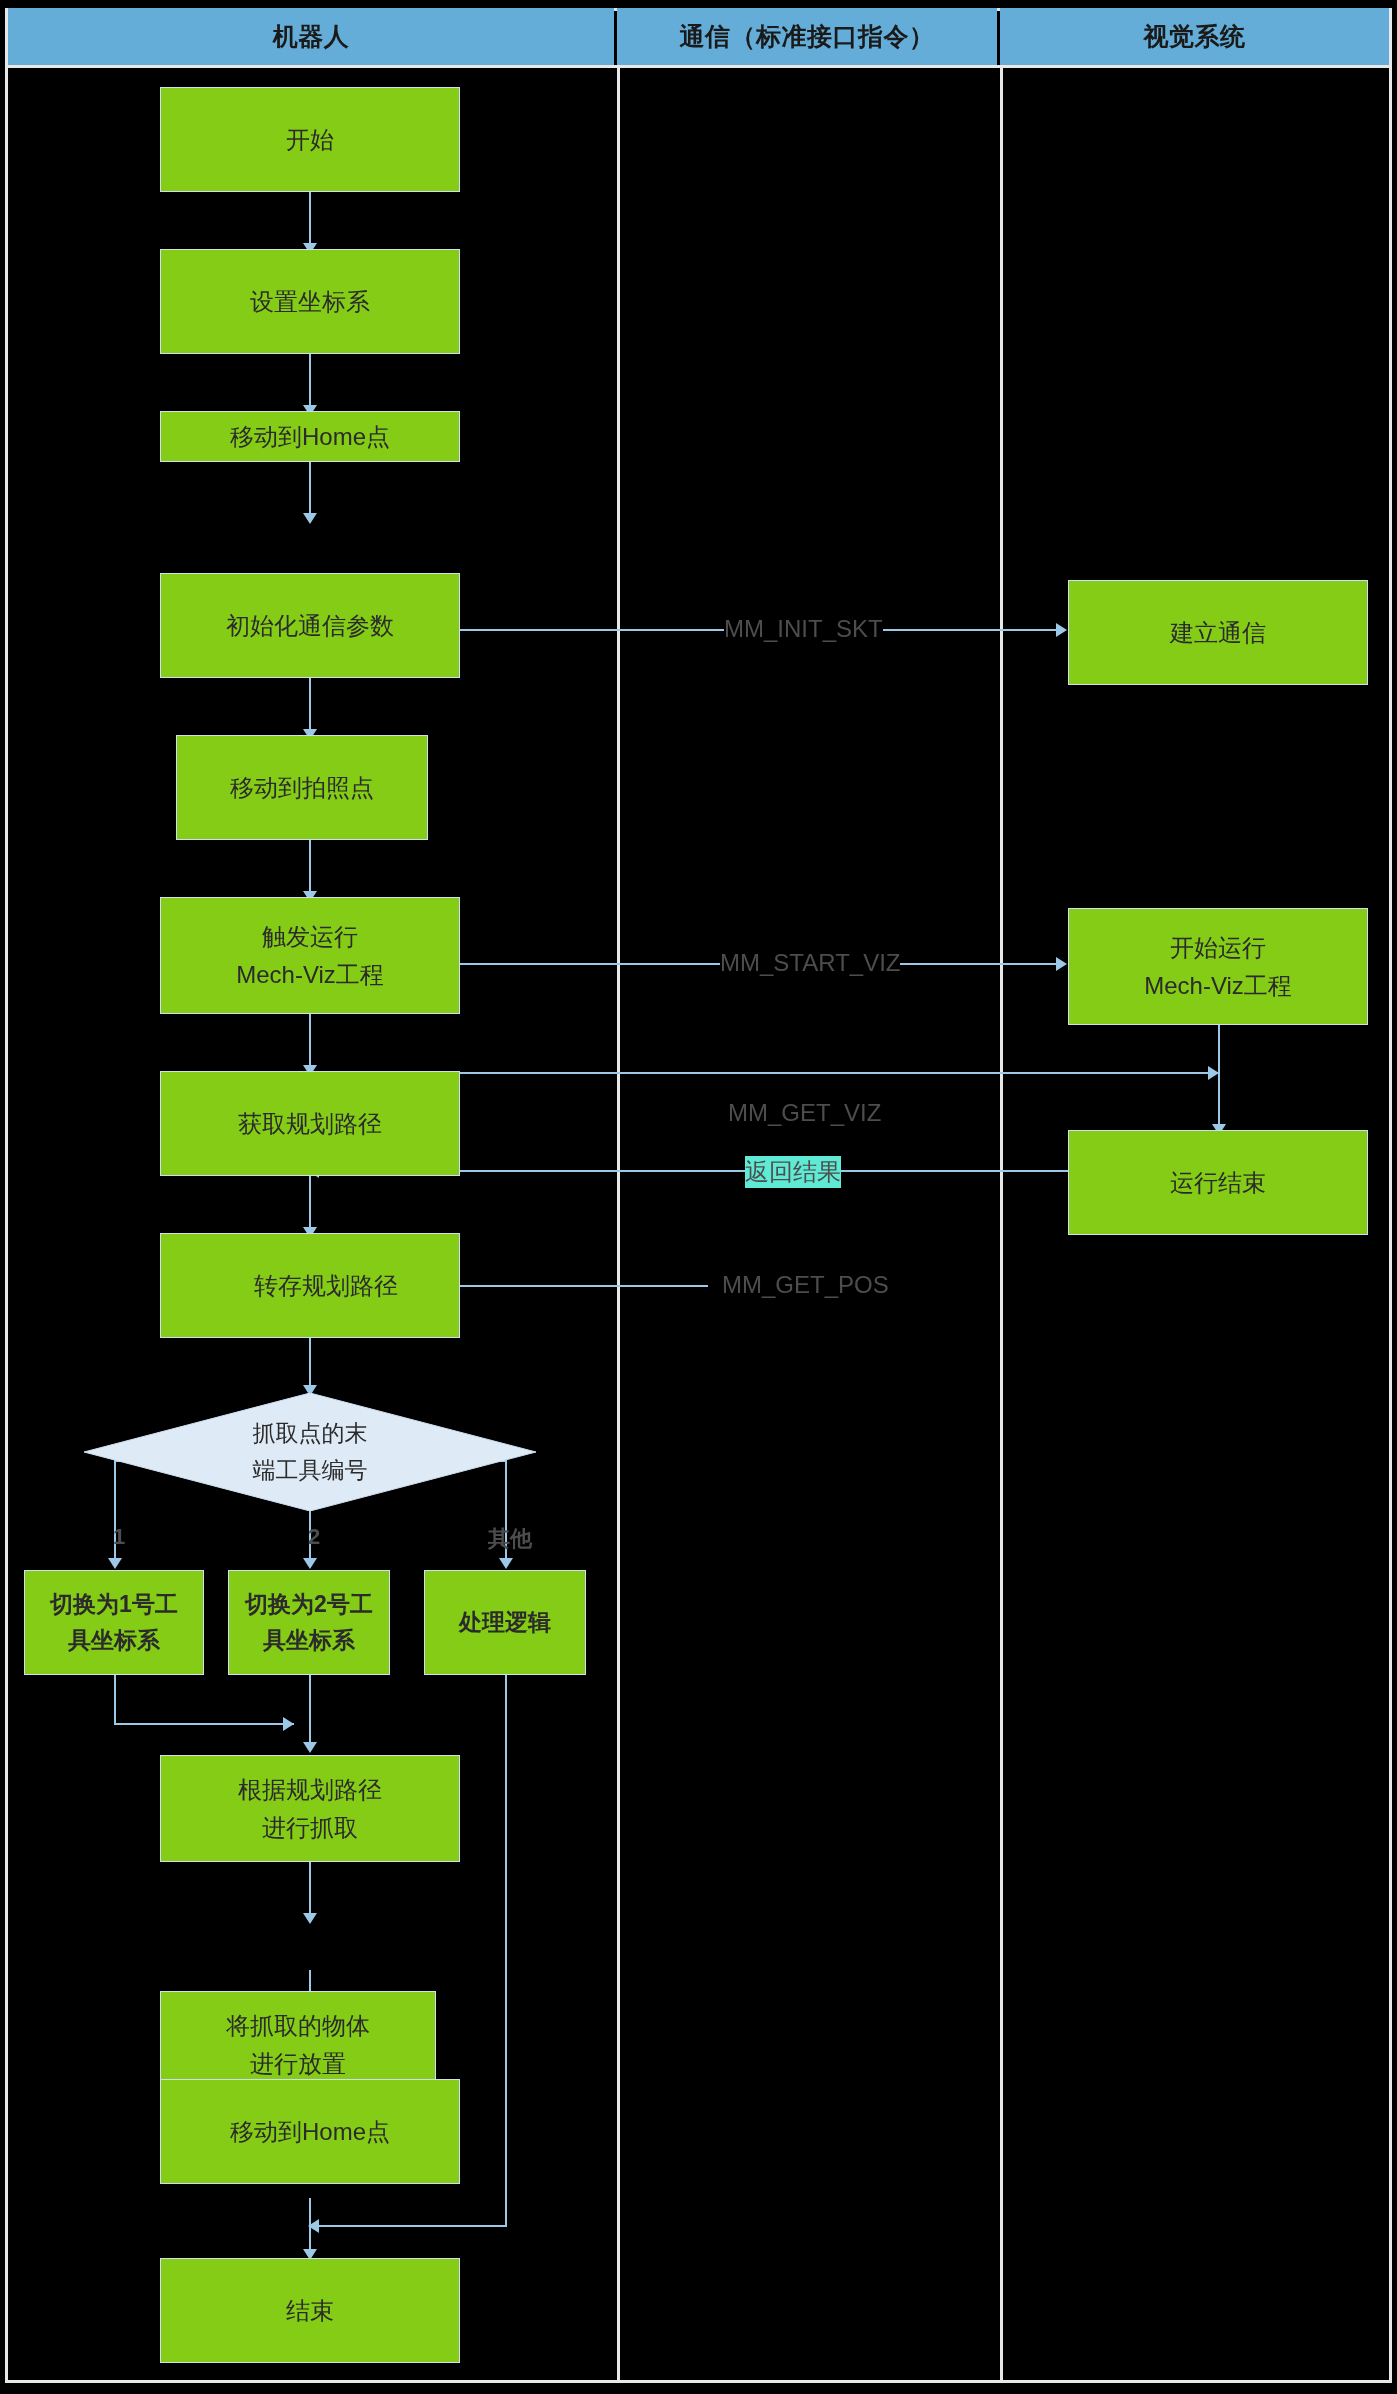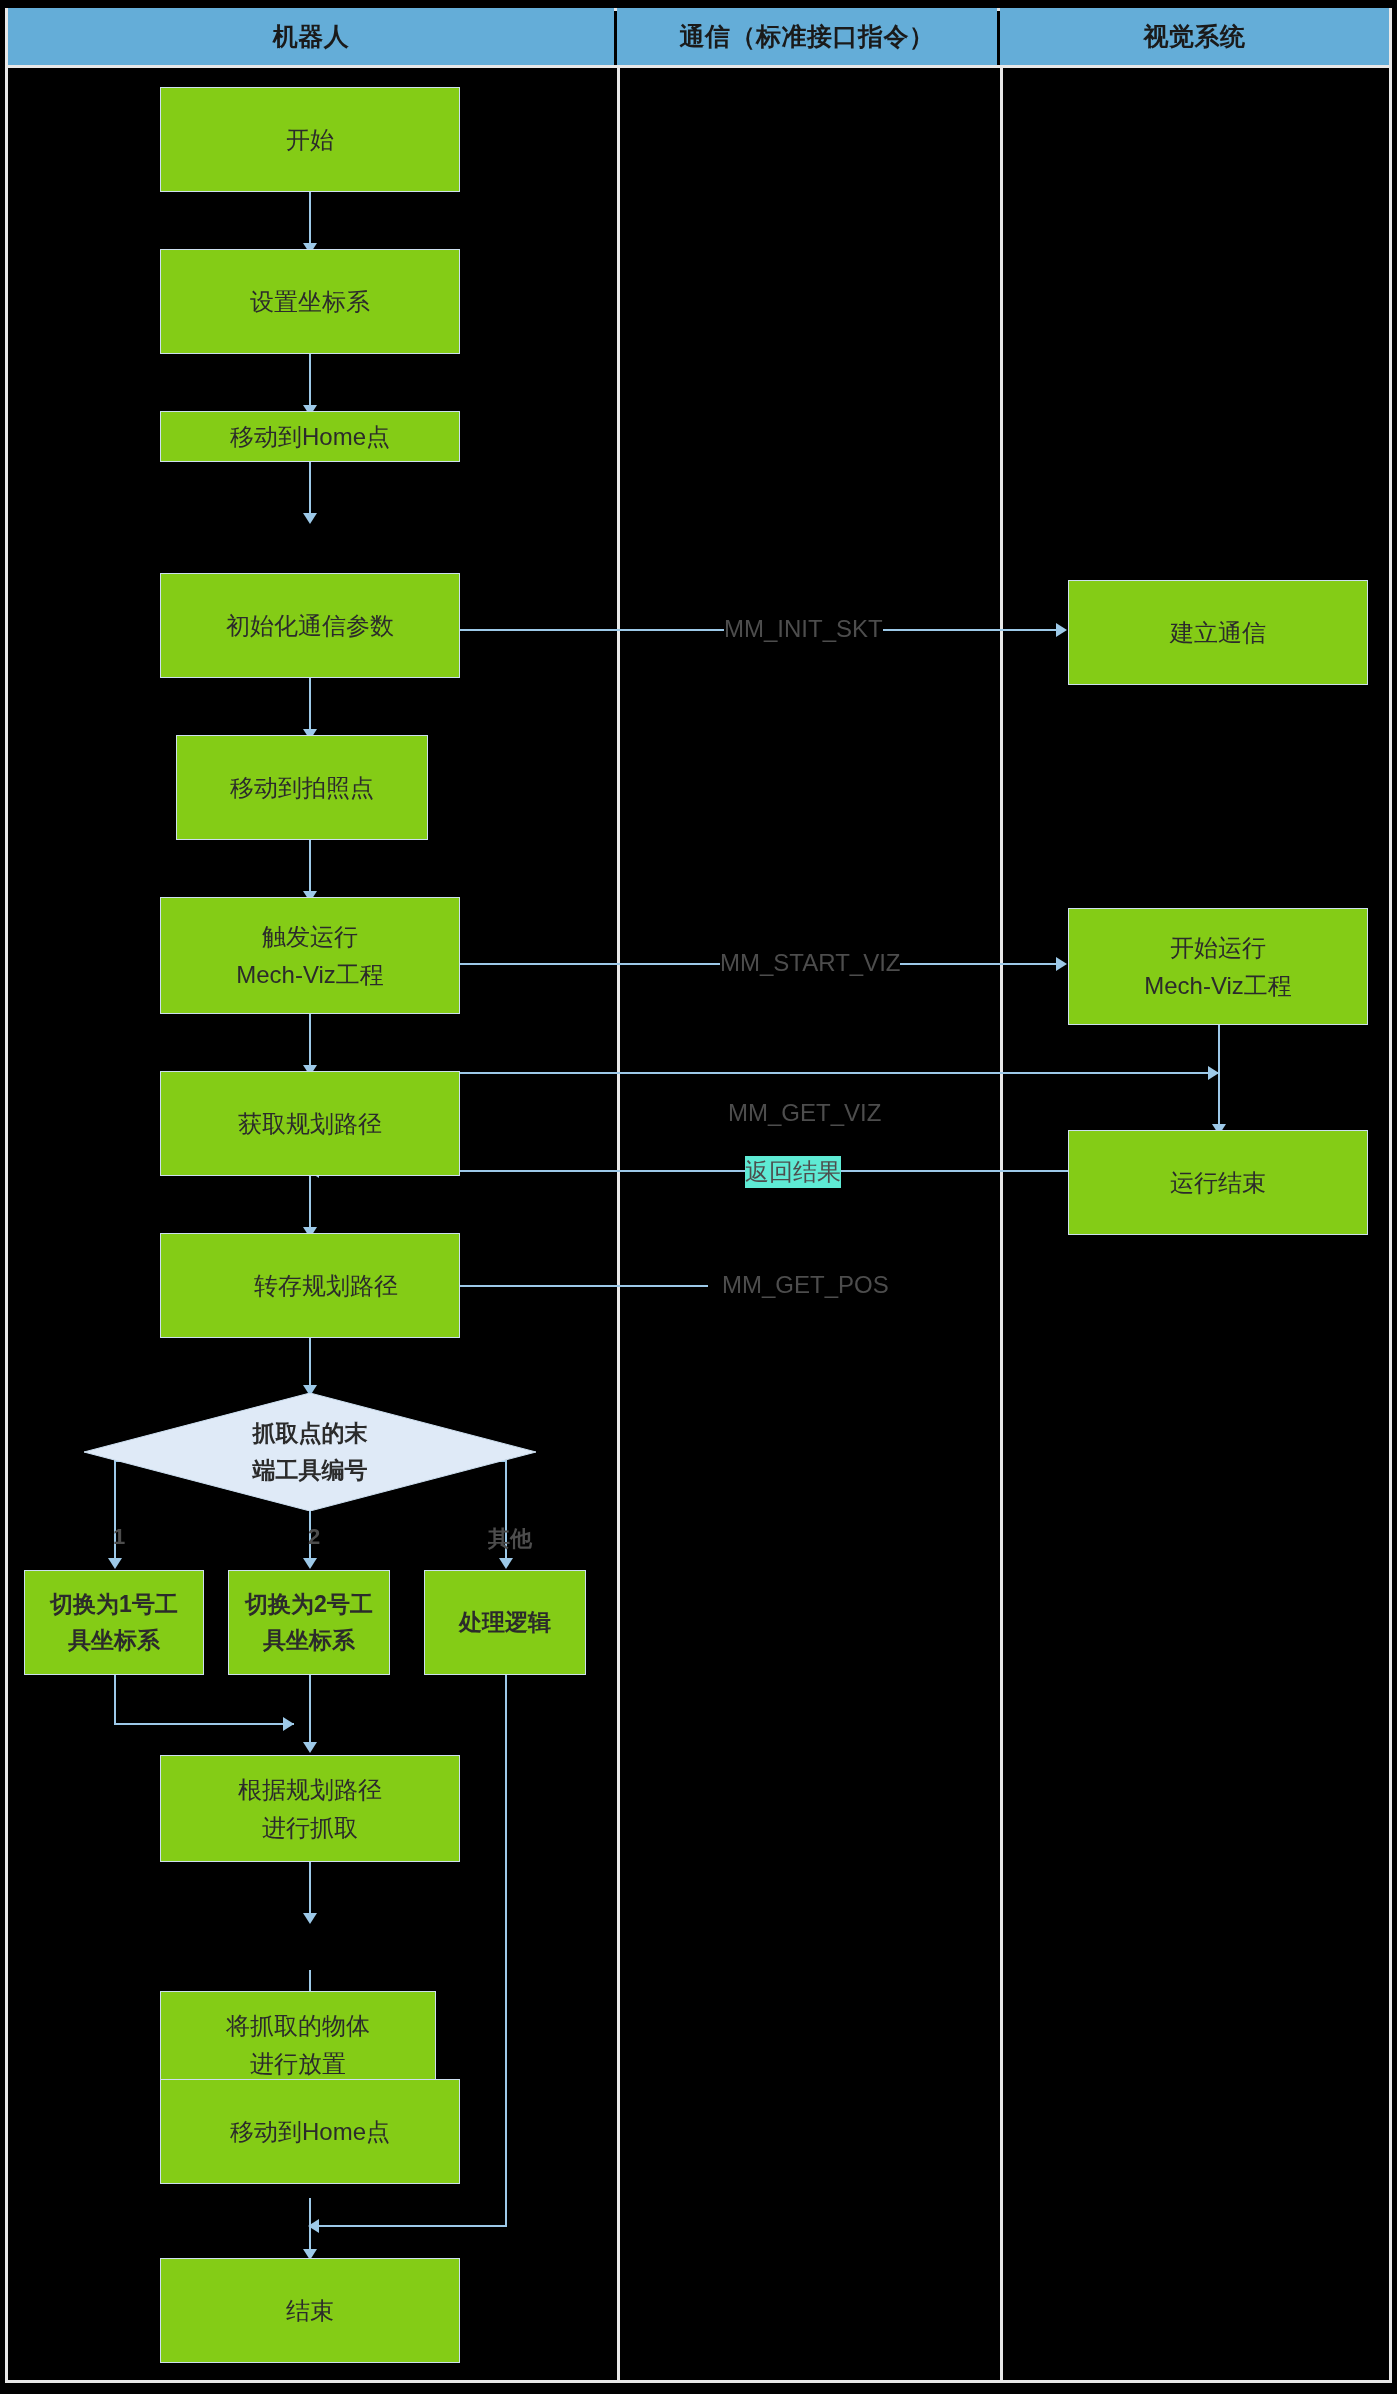--- a/index.html
+++ b/index.html
@@ -88,21 +88,21 @@
   }
   .diamond-label {
     position: absolute;
     inset: 0;
     display: flex;
     flex-direction: column;
     align-items: center;
     justify-content: center;
     color: #2b2b2b;
     font-size: 23px;
-    font-weight: bold;
+    font-weight: normal;
     line-height: 1.6;
     text-align: center;
     pointer-events: none;
   }
 
   
   .conn {
     position: absolute;
     background: #9dc9e8;
     z-index: 1;

